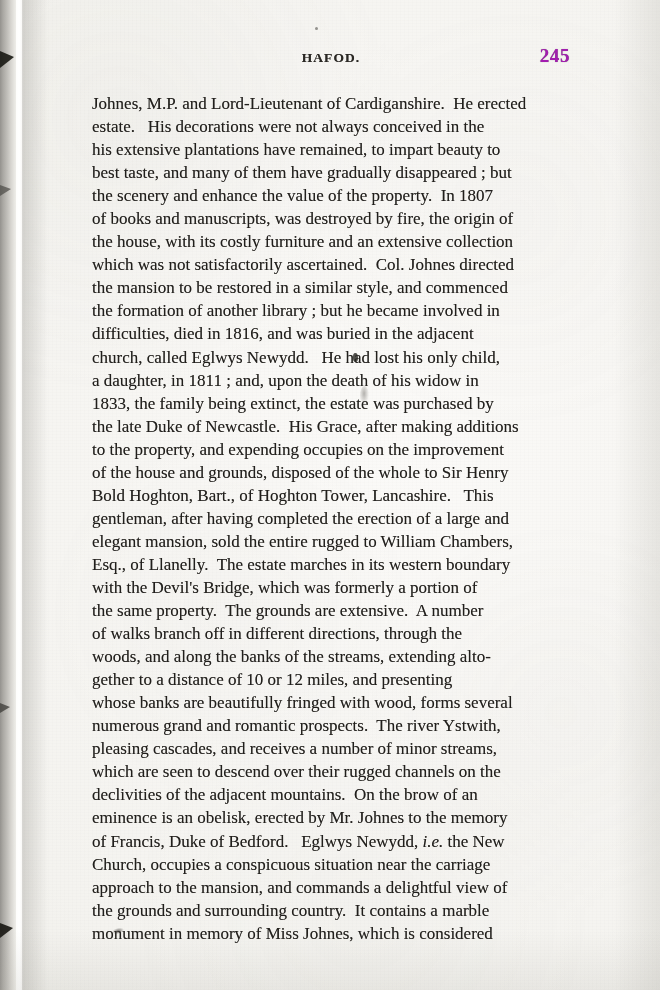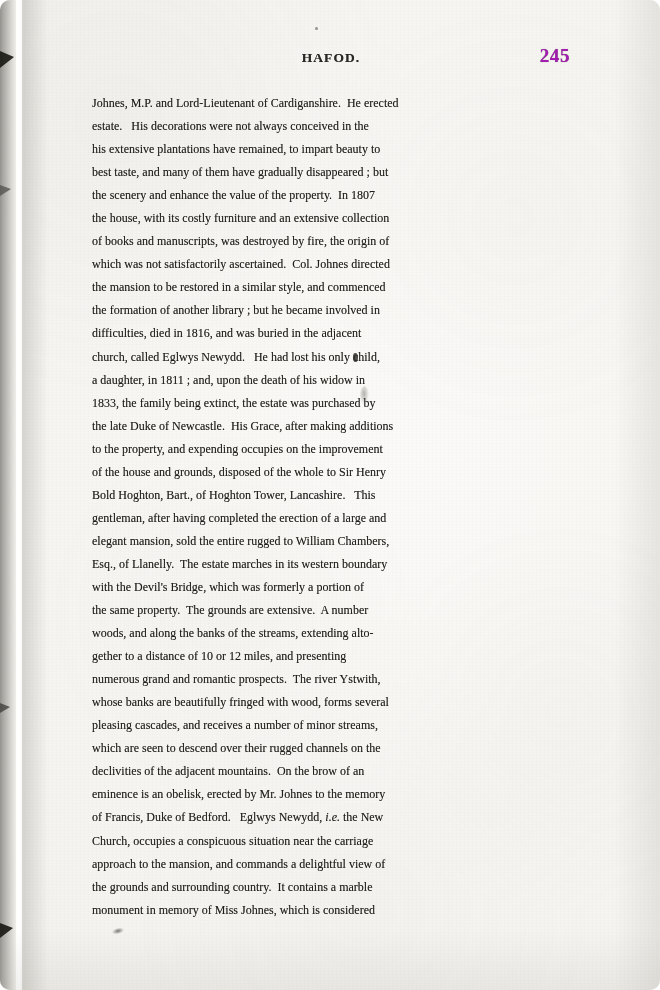--- a/index.html
+++ b/index.html
@@ -7,21 +7,20 @@
     padding: 0;
     background: #ffffff;
   }
   #page {
     position: relative;
     width: 660px;
     height: 990px;
     overflow: hidden;
     background: #f6f5f2;
     font-family: "Liberation Serif", "DejaVu Serif", serif;
-    border-radius: 10px;
   }
 
   
   .paper-base {
     position: absolute;
     inset: 0;
     background:
       radial-gradient(ellipse 120% 100% at 62% 45%, #fbfaf8 0%, #f4f3ef 62%, #ecebe6 100%);
   }
   .paper-grain {
@@ -155,21 +154,21 @@
   
   .body-block {
     position: absolute;
     left: 92px;
     top: 92px;
     width: 479px;
   }
   .tline {
     height: 23.05px;
     line-height: 23.05px;
-    font-size: 12px;
+    font-size: 17px;
     color: #211f1c;
     white-space: pre;
     letter-spacing: 0px;
     text-shadow: 0 0 .55px rgba(30,28,25,.45);
   }
   
   .tline > span { display: inline-block; }
 
   .blot {
     position: absolute;
@@ -233,42 +232,43 @@
     <div class="head-title">HAFOD.</div>
     <div class="head-folio">245</div>
   </div>
 
   <div class="body-block">
       <div class="tline"><span>Johnes, M.P. and Lord-Lieutenant of Cardiganshire.  He erected</span></div>
       <div class="tline"><span>estate.   His decorations were not always conceived in the</span></div>
       <div class="tline"><span>his extensive plantations have remained, to impart beauty to</span></div>
       <div class="tline"><span>best taste, and many of them have gradually disappeared ; but</span></div>
       <div class="tline"><span>the scenery and enhance the value of the property.  In 1807</span></div>
+      <div class="tline"><span>of books and manuscripts, was destroyed by fire, the origin of</span></div>
       <div class="tline"><span>the house, with its costly furniture and an extensive collection</span></div>
-      <div class="tline"><span>of books and manuscripts, was destroyed by fire, the origin of</span></div>
       <div class="tline"><span>which was not satisfactorily ascertained.  Col. Johnes directed</span></div>
       <div class="tline"><span>the mansion to be restored in a similar style, and commenced</span></div>
       <div class="tline"><span>the formation of another library ; but he became involved in</span></div>
       <div class="tline"><span>difficulties, died in 1816, and was buried in the adjacent</span></div>
       <div class="tline"><span>church, called Eglwys Newydd.   He had lost his only child,</span></div>
       <div class="tline"><span>a daughter, in 1811 ; and, upon the death of his widow in</span></div>
       <div class="tline"><span>1833, the family being extinct, the estate was purchased by</span></div>
       <div class="tline"><span>the late Duke of Newcastle.  His Grace, after making additions</span></div>
       <div class="tline"><span>to the property, and expending occupies on the improvement</span></div>
       <div class="tline"><span>of the house and grounds, disposed of the whole to Sir Henry</span></div>
       <div class="tline"><span>Bold Hoghton, Bart., of Hoghton Tower, Lancashire.   This</span></div>
       <div class="tline"><span>gentleman, after having completed the erection of a large and</span></div>
       <div class="tline"><span>elegant mansion, sold the entire rugged to William Chambers,</span></div>
       <div class="tline"><span>Esq., of Llanelly.  The estate marches in its western boundary</span></div>
       <div class="tline"><span>with the Devil's Bridge, which was formerly a portion of</span></div>
       <div class="tline"><span>the same property.  The grounds are extensive.  A number</span></div>
+      <div class="tline"><span>of walks branch off in different directions, through the</span></div>
       <div class="tline"><span>woods, and along the banks of the streams, extending alto-</span></div>
       <div class="tline"><span>gether to a distance of 10 or 12 miles, and presenting</span></div>
+      <div class="tline"><span>whose banks are beautifully fringed with wood, forms several</span></div>
       <div class="tline"><span>numerous grand and romantic prospects.  The river Ystwith,</span></div>
-      <div class="tline"><span>whose banks are beautifully fringed with wood, forms several</span></div>
       <div class="tline"><span>pleasing cascades, and receives a number of minor streams,</span></div>
       <div class="tline"><span>which are seen to descend over their rugged channels on the</span></div>
       <div class="tline"><span>declivities of the adjacent mountains.  On the brow of an</span></div>
       <div class="tline"><span>eminence is an obelisk, erected by Mr. Johnes to the memory</span></div>
       <div class="tline"><span>of Francis, Duke of Bedford.   Eglwys Newydd, <span class="it">i.e.</span> the New</span></div>
       <div class="tline"><span>Church, occupies a conspicuous situation near the carriage</span></div>
       <div class="tline"><span>approach to the mansion, and commands a delightful view of</span></div>
       <div class="tline"><span>the grounds and surrounding country.  It contains a marble</span></div>
       <div class="tline"><span>monument in memory of Miss Johnes, which is considered</span></div>
     </div>

